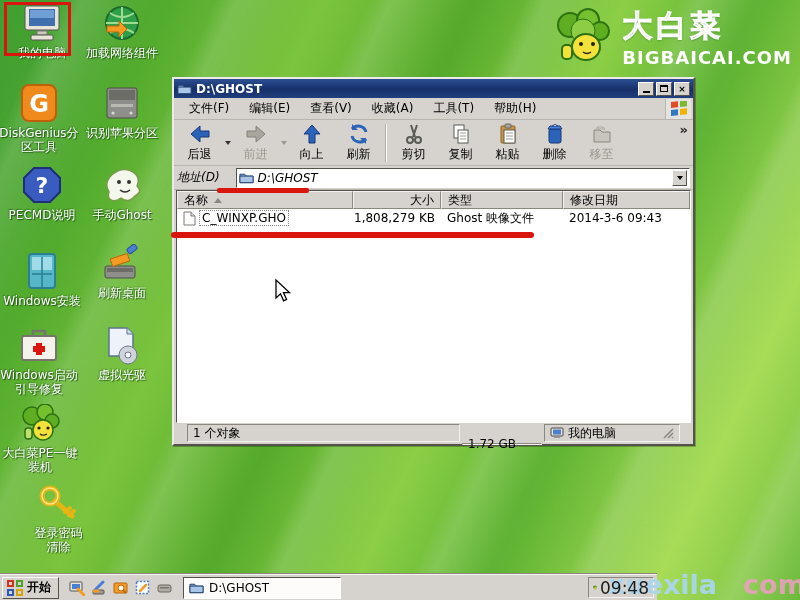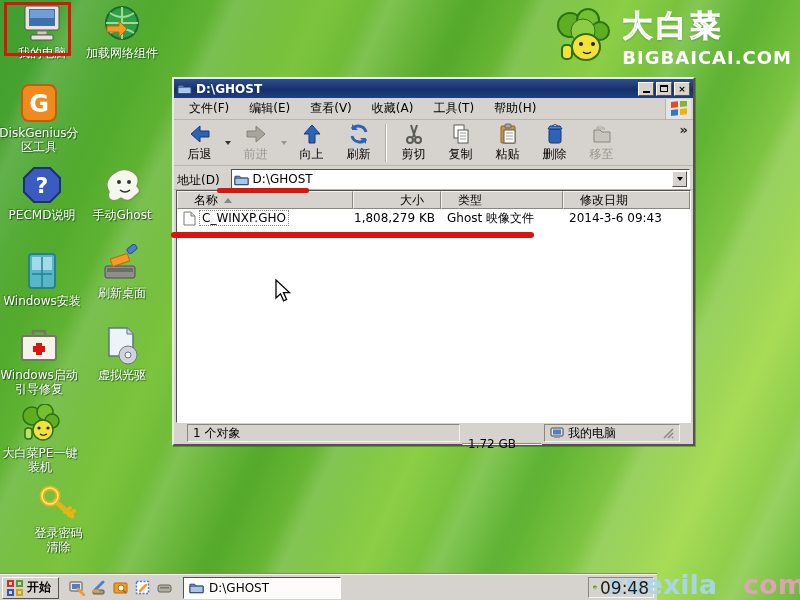--- a/index.html
+++ b/index.html
@@ -57,36 +57,36 @@
     justify-content:center; gap:1px; border:1px solid transparent; }
   .tbtn .tlbl { font-size:12px; color:#000; }
   .tbtn.disabled .tlbl { color:#9a978f; }
   .tbtn-caret { width:9px; height:42px; display:flex; align-items:center; justify-content:center; }
   .caret { width:0; height:0; border-left:3px solid transparent; border-right:3px solid transparent;
     border-top:4px solid #333; }
   .caret.dis { border-top-color:#9a978f; }
   .tsep { width:2px; height:38px; margin:0 3px; border-left:1px solid #b0ada6; border-right:1px solid #fff; }
   .chev { position:absolute; right:5px; top:2px; font-weight:bold; color:#222; font-size:13px; }
 
-  .addressbar { height:24px; flex:0 0 24px; display:flex; align-items:flex-end; gap:11px;
-    padding:0 3px; border-bottom:1px solid #b8b5ae; }
+  .addressbar { height:24px; flex:0 0 24px; display:flex; align-items:center; gap:16px;
+    padding:0 3px; border-bottom:1px solid #b8b5ae;font-style:italic; }
   .addr-label { white-space:nowrap; }
   .addr-box { flex:1; height:20px; background:#fff; border:1px solid; border-color:#55524c #fff #fff #55524c;
     display:flex; align-items:center; padding:0 2px; gap:4px; }
   .addr-text { flex:1; }
   .addr-drop { width:15px; height:16px; background:#d6d3ce; border:1px solid;
     border-color:#fff #55524c #55524c #fff; display:flex; align-items:center; justify-content:center; }
   .addr-drop .dn { width:0; height:0; border-left:3px solid transparent; border-right:3px solid transparent;
     border-top:4px solid #000; }
 
   .listview { flex:1; background:#fff; border:1px solid; border-color:#55524c #fff #fff #55524c;
     margin:0 2px; position:relative; overflow:hidden; }
   .lv-head { display:flex; height:18px; background:#d6d3ce; }
   .lv-col { border:1px solid; border-color:#f4f3f1 #8a877f #8a877f #f4f3f1;
-    padding:1px 16px; display:flex; align-items:center; gap:6px; overflow:hidden; white-space:nowrap; }
+    padding:1px 6px; display:flex; align-items:center; gap:6px; overflow:hidden; white-space:nowrap; }
   .sortup { width:0; height:0; border-left:4px solid transparent; border-right:4px solid transparent;
     border-bottom:5px solid #8a877f; }
   .lv-row { display:flex; height:18px; align-items:center; }
   .lv-cell { padding:0 6px; white-space:nowrap; overflow:hidden; display:flex; align-items:center; gap:3px; }
   .fname { border:1px dotted #888; padding:0 2px; }
 
   .statusbar { height:21px; flex:0 0 21px; display:flex; gap:2px; padding:1px 13px 2px; }
   .sb-pane { border:1px solid; border-color:#8a877f #f4f3f1 #f4f3f1 #8a877f;
     display:flex; align-items:center; padding:0 5px; gap:4px; white-space:nowrap; }
 
@@ -165,20 +165,30 @@
   </div>
 
   <div class="dicon" style="left:-3px;top:84px;">
     <svg class="ic" width="42" height="40" viewBox="0 0 42 40">
       <rect x="4" y="1" width="34" height="36" rx="7" fill="#f08a1d" stroke="#c05f08" stroke-width="2"></rect>
       <text x="21" y="28" text-anchor="middle" font-size="24" font-weight="bold" fill="#fff" font-family="DejaVu Sans, sans-serif">G</text>
     </svg>
     <span class="lbl">DiskGenius分区工具</span>
   </div>
 
+  <div class="dicon" style="left:80px;top:84px;">
+    <svg class="ic" width="42" height="40" viewBox="0 0 42 40">
+      <rect x="6" y="4" width="30" height="30" rx="2" fill="#8e8e8a" stroke="#4e4e4a"></rect>
+      <rect x="8" y="6" width="26" height="10" fill="#6d6d68"></rect>
+      <rect x="10" y="20" width="22" height="3" fill="#b9b9b4"></rect>
+      <circle cx="12" cy="29" r="1.6" fill="#d8d8d2"></circle>
+        <circle cx="30" cy="29" r="1.6" fill="#d8d8d2"></circle>
+    </svg>
+    <span class="lbl">识别苹果分区</span>
+  </div>
 
   <div class="dicon" style="left:0px;top:166px;">
     <svg class="ic" width="42" height="40" viewBox="0 0 42 40">
       <polygon points="13,2 29,2 39,12 39,26 29,36 13,36 3,26 3,12" fill="#3a5bc0" stroke="#1d2f77" stroke-width="2"></polygon>
       <text x="21" y="27" text-anchor="middle" font-size="22" font-weight="bold" fill="#fff" font-family="DejaVu Sans, sans-serif">?</text>
     </svg>
     <span class="lbl">PECMD说明</span>
   </div>
 
   <div class="dicon" style="left:80px;top:166px;">

